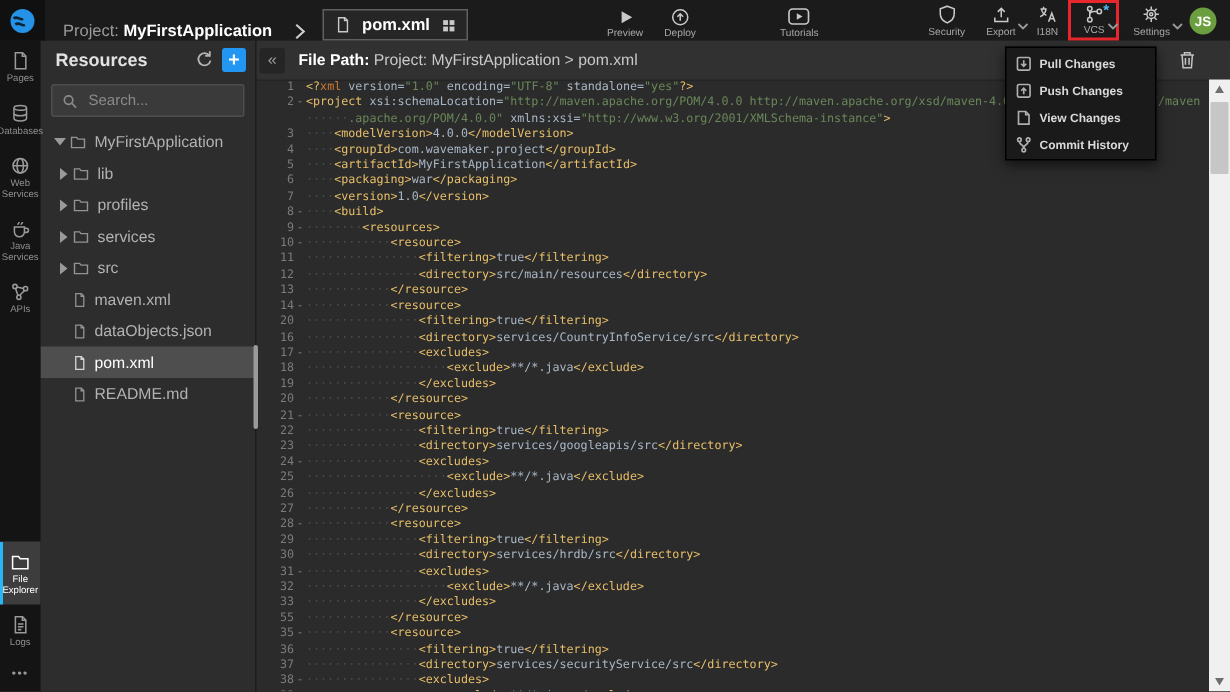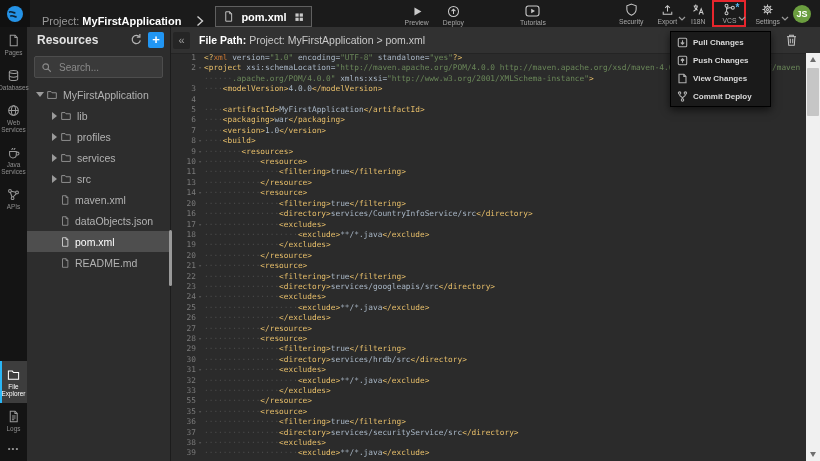--- a/index.html
+++ b/index.html
@@ -45,21 +45,21 @@
              display:flex;align-items:center;padding:0 6px;gap:5px;}
   .searchbox .ic{display:flex;color:#8a8a8a;}
   .searchbox input{background:transparent;border:none;outline:none;color:#cfcfcf;font-size:10px;width:100px;
                    font-family:"Liberation Sans",sans-serif;}
   .searchbox input::placeholder{color:#8a8a8a;}
   .tree{margin-top:2px;}
   .tree-row{height:21px;display:flex;align-items:center;color:#b2b2b2;font-size:10.5px;cursor:pointer;white-space:nowrap;}
   .tree-row .tw{width:12px;flex:none;display:flex;justify-content:center;}
   .tree-row .ic{display:flex;color:#949494;margin-right:5px;flex:none;}
   .tree-row.lvl0{padding-left:7px;}
-  .tree-row.lvl1{padding-left:21px;}
+  .tree-row.lvl1{padding-left:9px;}
   .tree-row.selected{background:#4e4e4e;color:#ffffff;}
   .tree-row.selected .ic{color:#d8d8d8;}
   .tri-down{width:0;height:0;border-left:4px solid transparent;border-right:4px solid transparent;border-top:5px solid #9a9a9a;}
   .tri-right{width:0;height:0;border-top:4px solid transparent;border-bottom:4px solid transparent;border-left:5px solid #9a9a9a;}
   .splitter{position:absolute;right:-2px;top:203px;width:3px;height:56px;background:#9a9a9a;border-radius:2px;}
   
   .editor{position:absolute;top:27px;left:170px;right:0;bottom:0;background:#2b2b2b;}
   .pathbar{height:26px;background:#313131;border-bottom:1px solid #242424;display:flex;align-items:center;}
   .collapse-chip{width:17px;height:17px;margin-left:3px;background:#252525;color:#9f9f9f;font-size:11px;line-height:16px;
                  text-align:center;border-radius:2px;cursor:pointer;flex:none;}
@@ -436,28 +436,29 @@
             <path d="M5.7 5.6v4.8M8.3 5.6v4.8"></path>
           </svg>
       </span>
     </span>
   </div>
   <div class="codewrap" id="code-area">
       <div class="crow"><span class="ln">1</span><span class="fold"></span><span class="ctext"><span class="c-y">&lt;?</span><span class="c-o">xml</span><span class="c-w"> version=</span><span class="c-g">"1.0"</span><span class="c-w"> encoding=</span><span class="c-g">"UTF-8"</span><span class="c-w"> standalone=</span><span class="c-g">"yes"</span><span class="c-y">?&gt;</span></span></div>
       <div class="crow"><span class="ln">2</span><span class="fold">-</span><span class="ctext"><span class="c-y">&lt;project</span><span class="c-w"> xsi:schemaLocation=</span><span class="c-g">"http://maven.apache.org/POM/4.0.0 http://maven.apache.org/xsd/maven-4.0.0.xsd"</span><span class="c-w"> xmlns=</span><span class="c-g">"http://maven</span></span></div>
       <div class="crow"><span class="ln"></span><span class="fold"></span><span class="ctext"><span class="c-d">······</span><span class="c-g">.apache.org/POM/4.0.0"</span><span class="c-w"> xmlns:xsi=</span><span class="c-g">"http://www.w3.org/2001/XMLSchema-instance"</span><span class="c-y">&gt;</span></span></div>
       <div class="crow"><span class="ln">3</span><span class="fold"></span><span class="ctext"><span class="c-d">····</span><span class="c-y">&lt;modelVersion&gt;</span><span class="c-w">4.0.0</span><span class="c-y">&lt;/modelVersion&gt;</span></span></div>
-      <div class="crow"><span class="ln">4</span><span class="fold"></span></div>
+      <div class="crow"><span class="ln">4</span><span class="fold"></span><span class="ctext"><span class="c-d">····</span><span class="c-y">&lt;groupId&gt;</span><span class="c-w">com.wavemaker.project</span><span class="c-y">&lt;/groupId&gt;</span></span></div>
       <div class="crow"><span class="ln">5</span><span class="fold"></span><span class="ctext"><span class="c-d">····</span><span class="c-y">&lt;artifactId&gt;</span><span class="c-w">MyFirstApplication</span><span class="c-y">&lt;/artifactId&gt;</span></span></div>
       <div class="crow"><span class="ln">6</span><span class="fold"></span><span class="ctext"><span class="c-d">····</span><span class="c-y">&lt;packaging&gt;</span><span class="c-w">war</span><span class="c-y">&lt;/packaging&gt;</span></span></div>
       <div class="crow"><span class="ln">7</span><span class="fold"></span><span class="ctext"><span class="c-d">····</span><span class="c-y">&lt;version&gt;</span><span class="c-w">1.0</span><span class="c-y">&lt;/version&gt;</span></span></div>
       <div class="crow"><span class="ln">8</span><span class="fold">-</span><span class="ctext"><span class="c-d">····</span><span class="c-y">&lt;build&gt;</span></span></div>
       <div class="crow"><span class="ln">9</span><span class="fold">-</span><span class="ctext"><span class="c-d">········</span><span class="c-y">&lt;resources&gt;</span></span></div>
       <div class="crow"><span class="ln">10</span><span class="fold">-</span><span class="ctext"><span class="c-d">············</span><span class="c-y">&lt;resource&gt;</span></span></div>
       <div class="crow"><span class="ln">11</span><span class="fold"></span><span class="ctext"><span class="c-d">················</span><span class="c-y">&lt;filtering&gt;</span><span class="c-w">true</span><span class="c-y">&lt;/filtering&gt;</span></span></div>
+      <div class="crow"><span class="ln">12</span><span class="fold"></span><span class="ctext"><span class="c-d">················</span><span class="c-y">&lt;directory&gt;</span><span class="c-w">src/main/resources</span><span class="c-y">&lt;/directory&gt;</span></span></div>
       <div class="crow"><span class="ln">13</span><span class="fold"></span><span class="ctext"><span class="c-d">············</span><span class="c-y">&lt;/resource&gt;</span></span></div>
       <div class="crow"><span class="ln">14</span><span class="fold">-</span><span class="ctext"><span class="c-d">············</span><span class="c-y">&lt;resource&gt;</span></span></div>
       <div class="crow"><span class="ln">20</span><span class="fold"></span><span class="ctext"><span class="c-d">················</span><span class="c-y">&lt;filtering&gt;</span><span class="c-w">true</span><span class="c-y">&lt;/filtering&gt;</span></span></div>
       <div class="crow"><span class="ln">16</span><span class="fold"></span><span class="ctext"><span class="c-d">················</span><span class="c-y">&lt;directory&gt;</span><span class="c-w">services/CountryInfoService/src</span><span class="c-y">&lt;/directory&gt;</span></span></div>
       <div class="crow"><span class="ln">17</span><span class="fold">-</span><span class="ctext"><span class="c-d">················</span><span class="c-y">&lt;excludes&gt;</span></span></div>
       <div class="crow"><span class="ln">18</span><span class="fold"></span><span class="ctext"><span class="c-d">····················</span><span class="c-y">&lt;exclude&gt;</span><span class="c-w">**/*.java</span><span class="c-y">&lt;/exclude&gt;</span></span></div>
       <div class="crow"><span class="ln">19</span><span class="fold"></span><span class="ctext"><span class="c-d">················</span><span class="c-y">&lt;/excludes&gt;</span></span></div>
       <div class="crow"><span class="ln">20</span><span class="fold"></span><span class="ctext"><span class="c-d">············</span><span class="c-y">&lt;/resource&gt;</span></span></div>
       <div class="crow"><span class="ln">21</span><span class="fold">-</span><span class="ctext"><span class="c-d">············</span><span class="c-y">&lt;resource&gt;</span></span></div>
       <div class="crow"><span class="ln">22</span><span class="fold"></span><span class="ctext"><span class="c-d">················</span><span class="c-y">&lt;filtering&gt;</span><span class="c-w">true</span><span class="c-y">&lt;/filtering&gt;</span></span></div>
@@ -519,15 +520,15 @@
     </div>
     <div class="menu-item">
       <span class="ic">
         <svg width="11" height="11" viewBox="0 0 11 11" stroke="currentColor" fill="none" stroke-width="1.1">
           <circle cx="2.6" cy="2.1" r="1.2"></circle>
           <circle cx="8.4" cy="2.1" r="1.2"></circle>
           <circle cx="5.5" cy="9" r="1.2"></circle>
           <path d="M2.6 3.4c0 2.6 2.9 1.6 2.9 4.3M8.4 3.4c0 2.6-2.9 1.6-2.9 4.3"></path>
         </svg>
       </span>
-      <span>Commit Deploy</span>
+      <span>Commit History</span>
     </div>
   </div>
 
 </body></html>

